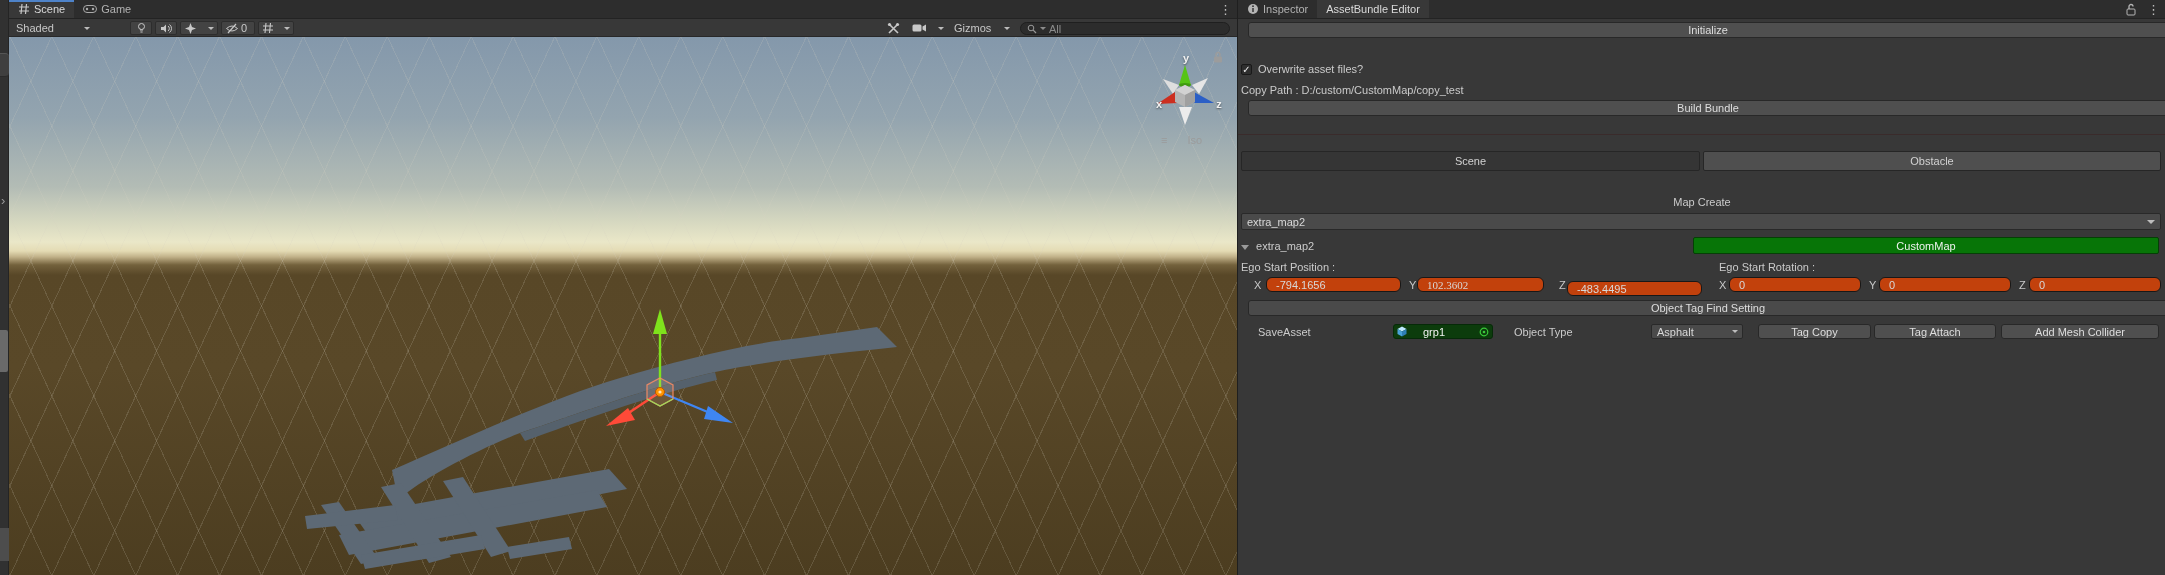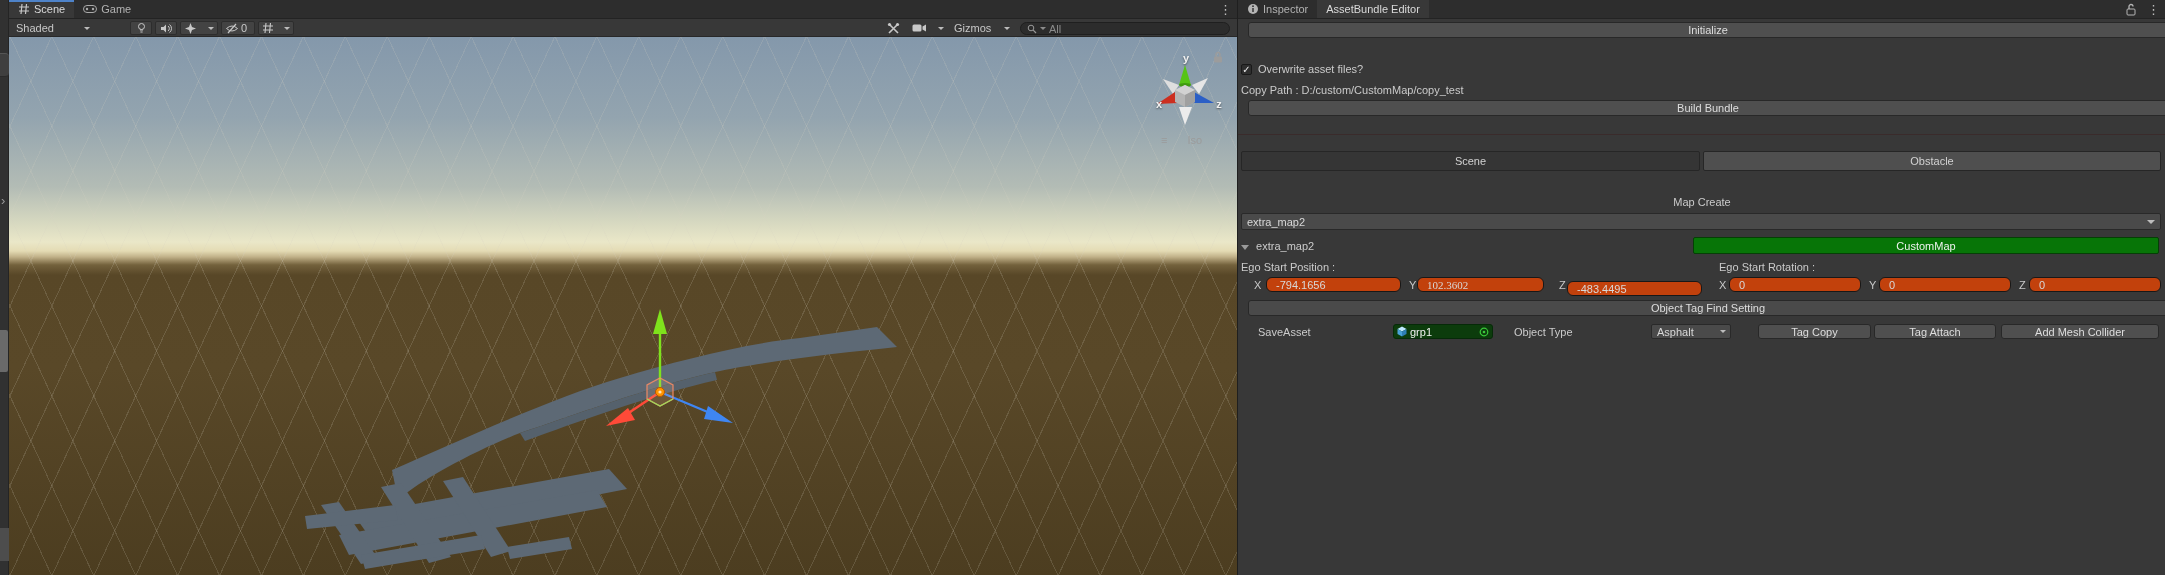--- a/index.html
+++ b/index.html
@@ -51,21 +51,21 @@
   .label { position:absolute; color:#cbcbcb; white-space:nowrap; }
   .checkbox { position:absolute; width:11px; height:11px; background:#2e2e2e; border:1px solid #191919; border-radius:2px; color:#eaeaea; font-size:10px; line-height:9px; text-align:center; }
   .divider { position:absolute; left:0; width:928px; height:1px; background:#3a2b2b; }
   .mode-tab { position:absolute; height:20px; display:flex; align-items:center; justify-content:center; color:#d2d2d2; border:1px solid #262626; border-radius:2px; }
   .select { position:absolute; background:#4a4a4a; border:1px solid #292929; border-radius:2px; color:#d8d8d8; display:flex; align-items:center; padding:0 5px; }
   .select .arrow-down { position:absolute; right:5px; }
   .field { position:absolute; height:15px; background:#c2410c; border:1px solid #181818; border-radius:6px; color:#d8d8d8; font-size:11px; padding:0 9px; font-family:"Liberation Sans","DejaVu Sans",sans-serif; }
   .axis-lbl { position:absolute; color:#c8c8c8; }
   .save-btn { position:absolute; left:455px; top:237px; width:466px; height:17px; background:#077507; border:1px solid #053f05; border-radius:2px; color:#eef3ee; display:flex; align-items:center; justify-content:center; }
   .foldout-tri { width:0; height:0; border-left:4px solid transparent; border-right:4px solid transparent; border-top:5px solid #9a9a9a; display:inline-block; margin-right:4px; }
-  .obj-field { position:absolute; left:155px; top:324px; width:100px; height:15px; background:#0c3c0c; border:1px solid #062a08; border-radius:3px; display:flex; align-items:center; gap:3px; padding:0 3px; color:#f2f2f2; }
+  .obj-field { position:absolute; left:155px; top:324px; width:100px; height:15px; background:#0c3c0c; border:1px solid #062a08; border-radius:3px; display:flex; align-items:center; gap:16px; padding:0 3px; color:#f2f2f2; }
   .obj-field .spacer { flex:1; }
 </style>
 </head>
 <body>
 
 <div class="app">
 
   <div class="left-strip">
     <div class="strip-frag1"></div>
     <div class="strip-chevron">›</div>
@@ -341,21 +341,21 @@
       <span class="spacer"></span>
       <span class="icon">
         <svg width="10" height="10" viewBox="0 0 10 10">
             <circle cx="5" cy="5" r="3.8" stroke="#3ac93a" stroke-width="1.2" fill="none"></circle>
             <circle cx="5" cy="5" r="1.3" fill="#3ac93a"></circle>
           </svg>
       </span>
     </div>
 
     <div class="label" style="left:276px; top:326px;">Object Type</div>
-    <div class="select" style="left:413px; top:324px; width:80px; height:15px;">
+    <div class="select" style="left:413px; top:324px; width:92px; height:15px;">
       <span>Asphalt</span>
       <span class="arrow-down sm" style="position:absolute; right:4px;"></span>
     </div>
 
     <div class="btn-sm" style="left:520px; top:324px; width:113px;">
       <span>Tag Copy</span>
     </div>
     <div class="btn-sm" style="left:636px; top:324px; width:122px;">
       <span>Tag Attach</span>
     </div>

